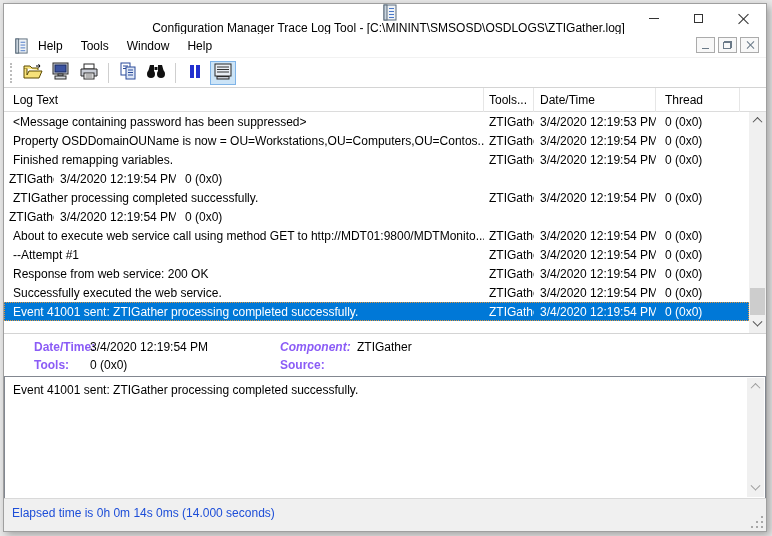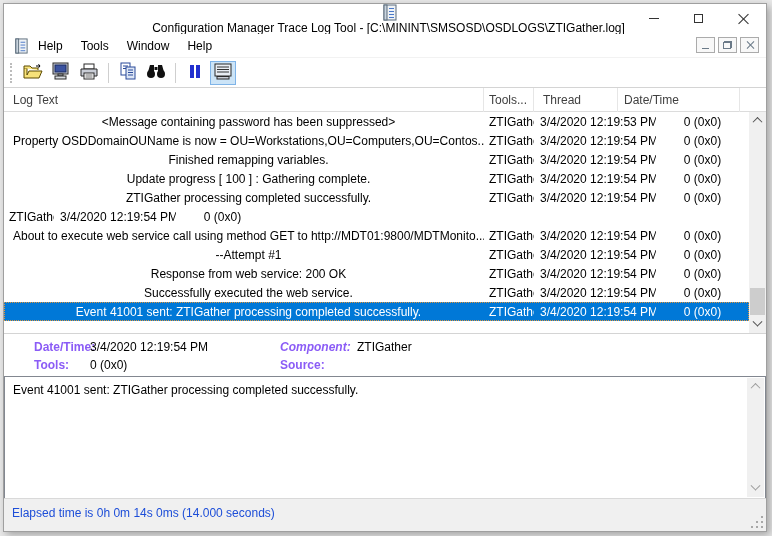--- a/index.html
+++ b/index.html
@@ -45,30 +45,30 @@
              display:flex; align-items:center; background:#fff; }
   .grip { height:20px; border-left:2px dotted #bcbcbc; margin:0 7px 0 6px; }
   .tool-btn { width:26px; height:24px; display:flex; align-items:center; justify-content:center; margin:0 1px; }
   .tool-btn.selected { background:#cce4f7; border:1px solid #7fb4e8; }
   .tb-sep { width:1px; height:20px; background:#cfcfcf; margin:0 5px; }
 
   
   .listview { position:absolute; left:0; top:83px; right:0; height:246px;
               border-top:1px solid #d4d4d4; background:#fff; }
   .header-row { display:flex; height:24px; border-bottom:1px solid #dcdcdc;
-                font-size:12px; color:#404040;text-align:right; }
+                font-size:12px; color:#000000;text-align:right; }
   .hcol { height:24px; display:flex; align-items:center; border-right:1px solid #e6e6e6; overflow:hidden; }
   .h-text   { width:480px; padding-left:9px; }
   .h-comp   { width:50px;  padding-left:5px; }
   .h-date   { width:122px; padding-left:6px; }
   .h-thread { width:84px;  padding-left:9px; }
   .h-fill   { flex:1; border-right:none; }
   .rows { position:absolute; left:0; top:24px; right:17px; bottom:0; overflow:hidden; }
   .row { display:flex; height:19px; align-items:center; font-size:12px; color:#000; white-space:nowrap; }
-  .cell { overflow:hidden; white-space:nowrap;text-align:center; }
+  .cell { overflow:hidden; white-space:nowrap; }
   .c-text   { width:480px; padding-left:9px; }
   .c-comp   { width:50px;  padding-left:5px; }
   .c-date   { width:122px; padding-left:6px; }
   .c-thread { width:84px;  padding-left:9px; }
   .row.selected { background:#0078d7; color:#fff; outline:1px dotted #e0963c; outline-offset:-1px; }
 
   
   .vscroll { position:absolute; right:0; width:17px; background:#f0f0f0; }
   .vscroll.main { top:24px; bottom:0; }
   .sb-arrow { position:absolute; left:0; width:17px; height:17px; display:flex; align-items:center; justify-content:center; }
@@ -238,22 +238,22 @@
           <rect x="4" y="13.5" width="12" height="2.5" fill="#c9cdd6" stroke="#2a2a2a"></rect>
         </svg>
       </span>
     </div>
   </div>
 
   <div class="listview">
     <div class="header-row">
       <div class="hcol h-text">Log Text</div>
       <div class="hcol h-comp">Tools...</div>
+      <div class="hcol h-date">Date/Time</div>
       <div class="hcol h-thread">Thread</div>
-      <div class="hcol h-date">Date/Time</div>
       <div class="hcol h-fill"></div>
     </div>
     <div class="rows">
         <div class="row">
           <div class="cell c-text">&lt;Message containing password has been suppressed&gt;</div>
           <div class="cell c-comp">ZTIGathe</div>
           <div class="cell c-date">3/4/2020 12:19:53 PM</div>
           <div class="cell c-thread">0 (0x0)</div>
         </div>
         <div class="row">
@@ -262,21 +262,20 @@
           <div class="cell c-date">3/4/2020 12:19:54 PM</div>
           <div class="cell c-thread">0 (0x0)</div>
         </div>
         <div class="row">
           <div class="cell c-text">Finished remapping variables.</div>
           <div class="cell c-comp">ZTIGathe</div>
           <div class="cell c-date">3/4/2020 12:19:54 PM</div>
           <div class="cell c-thread">0 (0x0)</div>
         </div>
         <div class="row">
-          <div class="cell c-text">Update progress [ 100 ] : Gathering complete.</div>
           <div class="cell c-comp">ZTIGathe</div>
           <div class="cell c-date">3/4/2020 12:19:54 PM</div>
           <div class="cell c-thread">0 (0x0)</div>
         </div>
         <div class="row">
           <div class="cell c-text">ZTIGather processing completed successfully.</div>
           <div class="cell c-comp">ZTIGathe</div>
           <div class="cell c-date">3/4/2020 12:19:54 PM</div>
           <div class="cell c-thread">0 (0x0)</div>
         </div>

